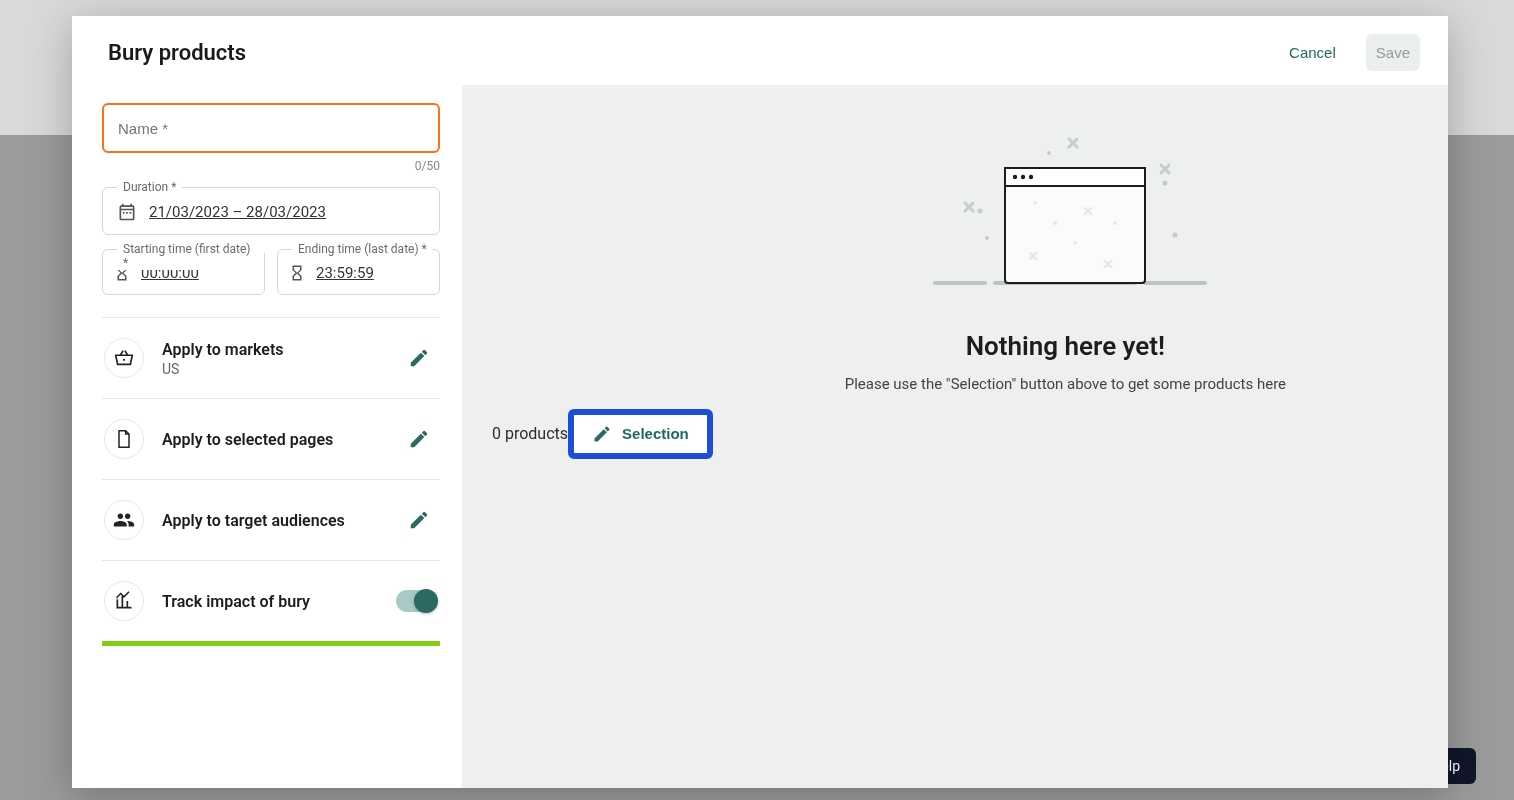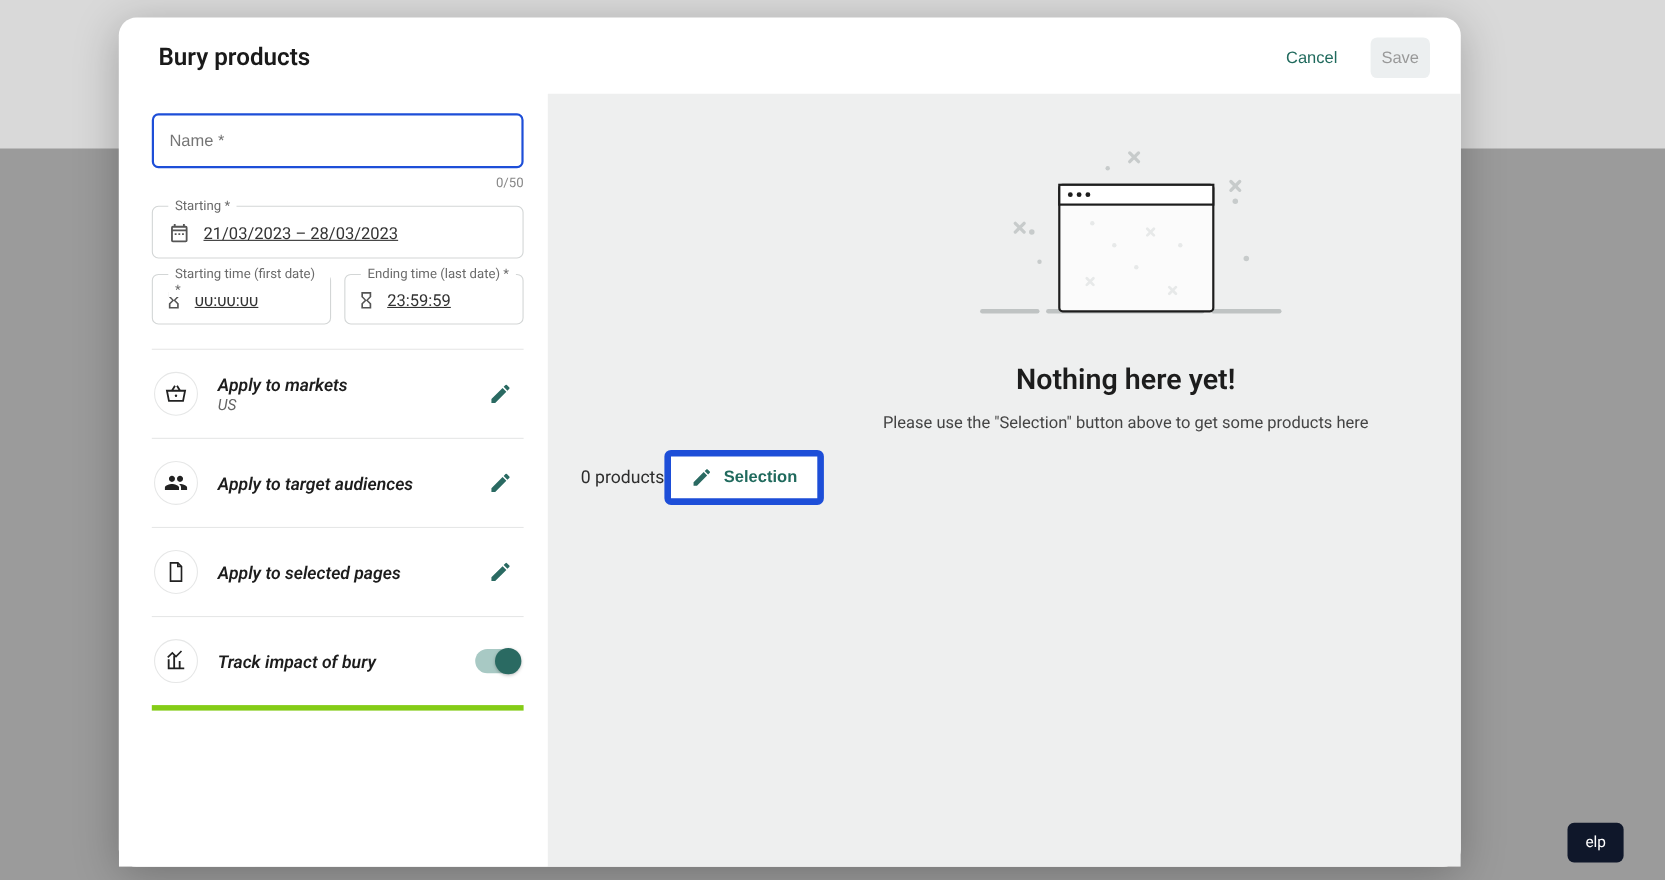--- a/index.html
+++ b/index.html
@@ -29,28 +29,27 @@
     background: #0f172a;
     color: #fff;
     border-radius: 6px;
     padding: 10px 16px;
     font-size: 14px;
   }
   .modal {
     position: absolute;
     left: 72px;
     top: 16px;
-    width: 1220px;
+    width: 1376px;
     height: 772px;
     background: #ffffff;
-    border-radius: 16px;
+    border-radius: 0;
     box-shadow: 0 8px 40px rgba(0,0,0,0.25);
     display: flex;
     flex-direction: column;
-    margin-left: 36px;
   }
   .modal-header {
     display: flex;
     align-items: center;
     padding: 18px 28px 14px 36px;
     border-bottom: 0;
   }
   .modal-title {
     font-size: 22px;
     font-weight: 600;
@@ -133,21 +132,21 @@
     text-align: right;
   }
   .empty-sub {
     margin-top: 14px;
     font-size: 15px;
     color: #444;
   }
 
   
   .field-name {
-    border: 2px solid #1d4ed8;
+    border: 2px solid #f97316;
     border-radius: 6px;
     height: 50px;
     width: 100%;
     background: #fff;
     padding: 0 14px;
     display: flex;
     align-items: center;
   }
   .field-name input {
     border: none;
@@ -197,21 +196,20 @@
     flex: 1;
     position: relative;
     border: 1px solid #d3d6d6;
     border-radius: 6px;
     padding: 14px 10px 12px 10px;
   }
   .box-half .box-inner { gap: 10px; }
 
   .section-list {
     margin-top: 22px;
-    font-style: italic;
   }
   .section-row {
     display: flex;
     align-items: center;
     gap: 18px;
     padding: 20px 4px 20px 2px;
     border-top: 1px solid #e6e7e7;
   }
   .section-row:last-child { border-bottom: 5px solid #84cc16; }
   .section-icon {
@@ -294,21 +292,21 @@
   <div class="modal-body">
 
     <div class="left-panel">
 
       <div class="field-name">
         <input type="text" placeholder="Name *" style="">
       </div>
       <div class="char-count">0/50</div>
 
       <div class="box">
-        <span class="box-label">Starting *</span>
+        <span class="box-label">Duration *</span>
         <div class="box-inner">
           <span>
             <svg width="20" height="20" viewBox="0 0 24 24" fill="#555">
                 <path d="M19 4h-1V2h-2v2H8V2H6v2H5a2 2 0 0 0-2 2v14a2 2 0 0 0 2 2h14a2 2 0 0 0 2-2V6a2 2 0 0 0-2-2zm0 16H5V10h14v10zM5 8V6h14v2H5zm2 4h2v2H7v-2zm4 0h2v2h-2v-2zm4 0h2v2h-2v-2z"></path>
               </svg>
           </span>
           <span>21/03/2023 – 28/03/2023</span>
         </div>
       </div>
 
@@ -355,45 +353,45 @@
             <span>
               <svg width="22" height="22" viewBox="0 0 24 24" fill="#2a6a62">
                   <path d="M3 17.25V21h3.75l11.06-11.06-3.75-3.75L3 17.25zM20.71 7.04a1 1 0 0 0 0-1.41l-2.34-2.34a1 1 0 0 0-1.41 0L15.13 5.12l3.75 3.75 1.83-1.83z"></path>
                 </svg>
             </span>
           </button>
         </div>
 
         <div class="section-row">
           <div class="section-icon">
-            <svg width="22" height="22" viewBox="0 0 24 24" fill="#222">
-                <path d="M16 11c1.66 0 2.99-1.34 2.99-3S17.66 5 16 5s-3 1.34-3 3 1.34 3 3 3zm-8 0c1.66 0 2.99-1.34 2.99-3S9.66 5 8 5 5 6.34 5 8s1.34 3 3 3zm0 2c-2.33 0-7 1.17-7 3.5V19h14v-2.5c0-2.33-4.67-3.5-7-3.5zm8 0c-.29 0-.62.02-.97.05 1.16.84 1.97 1.97 1.97 3.45V19h6v-2.5c0-2.33-4.67-3.5-7-3.5z"></path>
+            <svg width="20" height="20" viewBox="0 0 24 24" fill="none" stroke="#222" stroke-width="1.8">
+                <path d="M6 2h8l4 4v16H6V2z"></path>
+                <path d="M14 2v4h4"></path>
               </svg>
           </div>
           <div class="section-text">
-            <span class="section-title">Apply to target audiences</span>
+            <span class="section-title">Apply to selected pages</span>
           </div>
           <button class="edit-icon-btn">
             <span>
               <svg width="22" height="22" viewBox="0 0 24 24" fill="#2a6a62">
                   <path d="M3 17.25V21h3.75l11.06-11.06-3.75-3.75L3 17.25zM20.71 7.04a1 1 0 0 0 0-1.41l-2.34-2.34a1 1 0 0 0-1.41 0L15.13 5.12l3.75 3.75 1.83-1.83z"></path>
                 </svg>
             </span>
           </button>
         </div>
 
         <div class="section-row">
           <div class="section-icon">
-            <svg width="20" height="20" viewBox="0 0 24 24" fill="none" stroke="#222" stroke-width="1.8">
-                <path d="M6 2h8l4 4v16H6V2z"></path>
-                <path d="M14 2v4h4"></path>
+            <svg width="22" height="22" viewBox="0 0 24 24" fill="#222">
+                <path d="M16 11c1.66 0 2.99-1.34 2.99-3S17.66 5 16 5s-3 1.34-3 3 1.34 3 3 3zm-8 0c1.66 0 2.99-1.34 2.99-3S9.66 5 8 5 5 6.34 5 8s1.34 3 3 3zm0 2c-2.33 0-7 1.17-7 3.5V19h14v-2.5c0-2.33-4.67-3.5-7-3.5zm8 0c-.29 0-.62.02-.97.05 1.16.84 1.97 1.97 1.97 3.45V19h6v-2.5c0-2.33-4.67-3.5-7-3.5z"></path>
               </svg>
           </div>
           <div class="section-text">
-            <span class="section-title">Apply to selected pages</span>
+            <span class="section-title">Apply to target audiences</span>
           </div>
           <button class="edit-icon-btn">
             <span>
               <svg width="22" height="22" viewBox="0 0 24 24" fill="#2a6a62">
                   <path d="M3 17.25V21h3.75l11.06-11.06-3.75-3.75L3 17.25zM20.71 7.04a1 1 0 0 0 0-1.41l-2.34-2.34a1 1 0 0 0-1.41 0L15.13 5.12l3.75 3.75 1.83-1.83z"></path>
                 </svg>
             </span>
           </button>
         </div>
 

